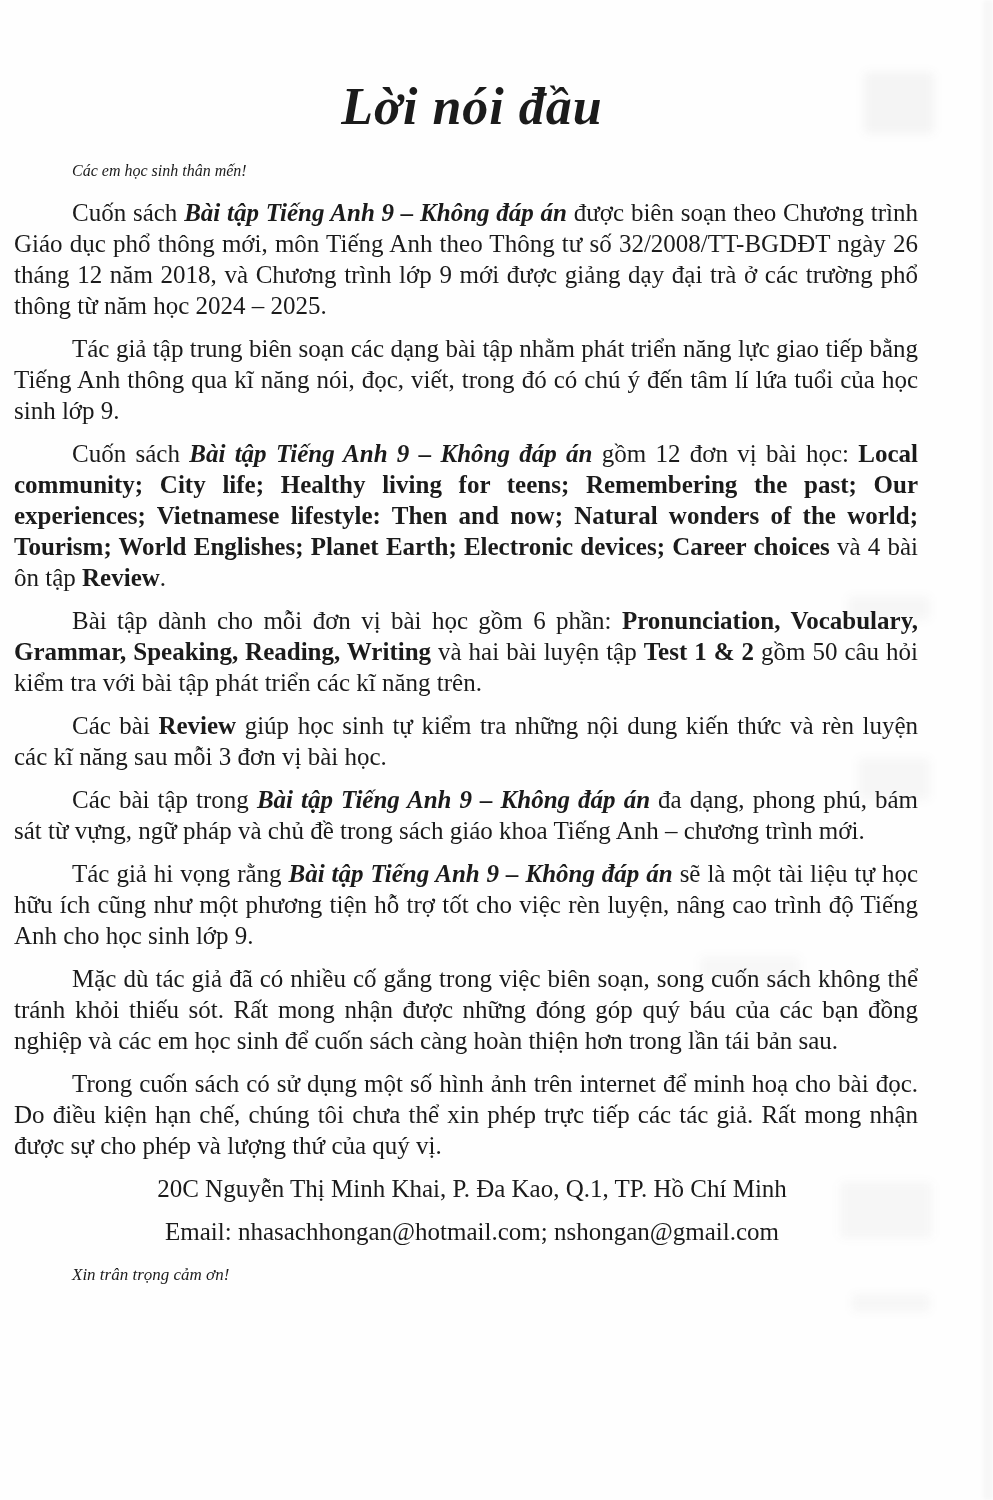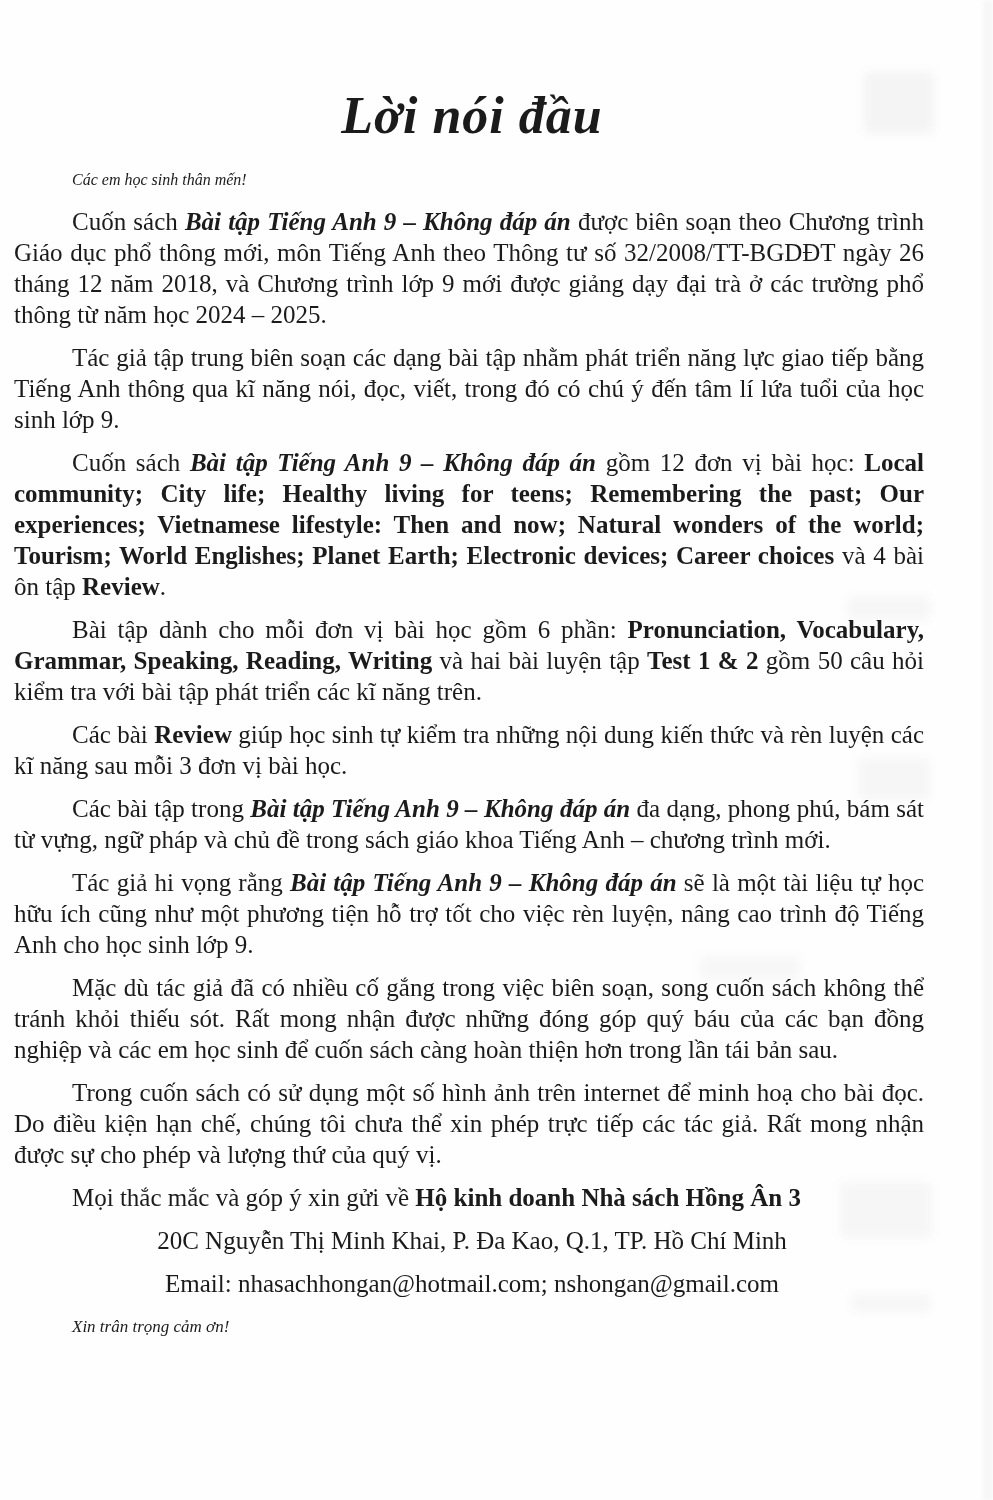--- a/index.html
+++ b/index.html
@@ -17,37 +17,37 @@
     font-family: "Liberation Serif", "DejaVu Serif", serif;
     color: #1b1b1b;
   }
   .content {
     position: absolute;
     left: 14px;
     right: 63px;
     top: 70px;
   }
   .doc-title {
-    margin: 16px 0 18px 0;
+    margin: 7px 0 18px 0;
     text-align: center;
     font-size: 52px;
     line-height: 1.15;
     font-weight: bold;
     font-style: italic;
     letter-spacing: 1px;
   }
   .greeting {
     margin: 0 0 11px 0;
     font-style: italic;
     font-size: 16px;
     line-height: 31px;
     text-indent: 58px;
   }
   .para {
-    margin: 0 6px 12px 0;
+    margin: 0 12px 12px 0;
     font-size: 25px;
     line-height: 31px;
     text-align: justify;
     text-indent: 58px;
   }
   .b  { font-weight: bold; }
   .bi { font-weight: bold; font-style: italic; }
   .contact-line {
     margin: 0 0 12px 0;
     font-size: 25px;
@@ -106,21 +106,20 @@
     <div>
         <p class="para"><span>Cuốn sách </span><span class="bi">Bài tập Tiếng Anh 9 – Không đáp án</span><span> được biên soạn theo Chương trình Giáo dục phổ thông mới, môn Tiếng Anh theo Thông tư số 32/2008/TT-BGDĐT ngày 26 tháng 12 năm 2018, và Chương trình lớp 9 mới được giảng dạy đại trà ở các trường phổ thông từ năm học 2024 – 2025.</span></p>
         <p class="para"><span>Tác giả tập trung biên soạn các dạng bài tập nhằm phát triển năng lực giao tiếp bằng Tiếng Anh thông qua kĩ năng nói, đọc, viết, trong đó có chú ý đến tâm lí lứa tuổi của học sinh lớp 9.</span></p>
         <p class="para"><span>Cuốn sách </span><span class="bi">Bài tập Tiếng Anh 9 – Không đáp án</span><span> gồm 12 đơn vị bài học: </span><span class="b">Local community; City life; Healthy living for teens; Remembering the past; Our experiences; Vietnamese lifestyle: Then and now; Natural wonders of the world; Tourism; World Englishes; Planet Earth; Electronic devices; Career choices</span><span> và 4 bài ôn tập </span><span class="b">Review</span><span>.</span></p>
         <p class="para"><span>Bài tập dành cho mỗi đơn vị bài học gồm 6 phần: </span><span class="b">Pronunciation, Vocabulary, Grammar, Speaking, Reading, Writing</span><span> và hai bài luyện tập </span><span class="b">Test 1 &amp; 2</span><span> gồm 50 câu hỏi kiểm tra với bài tập phát triển các kĩ năng trên.</span></p>
         <p class="para"><span>Các bài </span><span class="b">Review</span><span> giúp học sinh tự kiểm tra những nội dung kiến thức và rèn luyện các kĩ năng sau mỗi 3 đơn vị bài học.</span></p>
         <p class="para"><span>Các bài tập trong </span><span class="bi">Bài tập Tiếng Anh 9 – Không đáp án</span><span> đa dạng, phong phú, bám sát từ vựng, ngữ pháp và chủ đề trong sách giáo khoa Tiếng Anh – chương trình mới.</span></p>
         <p class="para"><span>Tác giả hi vọng rằng </span><span class="bi">Bài tập Tiếng Anh 9 – Không đáp án</span><span> sẽ là một tài liệu tự học hữu ích cũng như một phương tiện hỗ trợ tốt cho việc rèn luyện, nâng cao trình độ Tiếng Anh cho học sinh lớp 9.</span></p>
         <p class="para"><span>Mặc dù tác giả đã có nhiều cố gắng trong việc biên soạn, song cuốn sách không thể tránh khỏi thiếu sót. Rất mong nhận được những đóng góp quý báu của các bạn đồng nghiệp và các em học sinh để cuốn sách càng hoàn thiện hơn trong lần tái bản sau.</span></p>
         <p class="para"><span>Trong cuốn sách có sử dụng một số hình ảnh trên internet để minh hoạ cho bài đọc. Do điều kiện hạn chế, chúng tôi chưa thể xin phép trực tiếp các tác giả. Rất mong nhận được sự cho phép và lượng thứ của quý vị.</span></p>
-        <p class="para"><span>Mọi thắc mắc và góp ý xin gửi về </span><span class="b">Hộ kinh doanh Nhà sách Hồng Ân 3</span></p>
       </div>
 
     <div class="contact-line">20C Nguyễn Thị Minh Khai, P. Đa Kao, Q.1, TP. Hồ Chí Minh</div>
 
     <div class="contact-line">Email: nhasachhongan@hotmail.com; nshongan@gmail.com</div>
 
     <div class="closing">Xin trân trọng cảm ơn!</div>
 
 
   </div>

